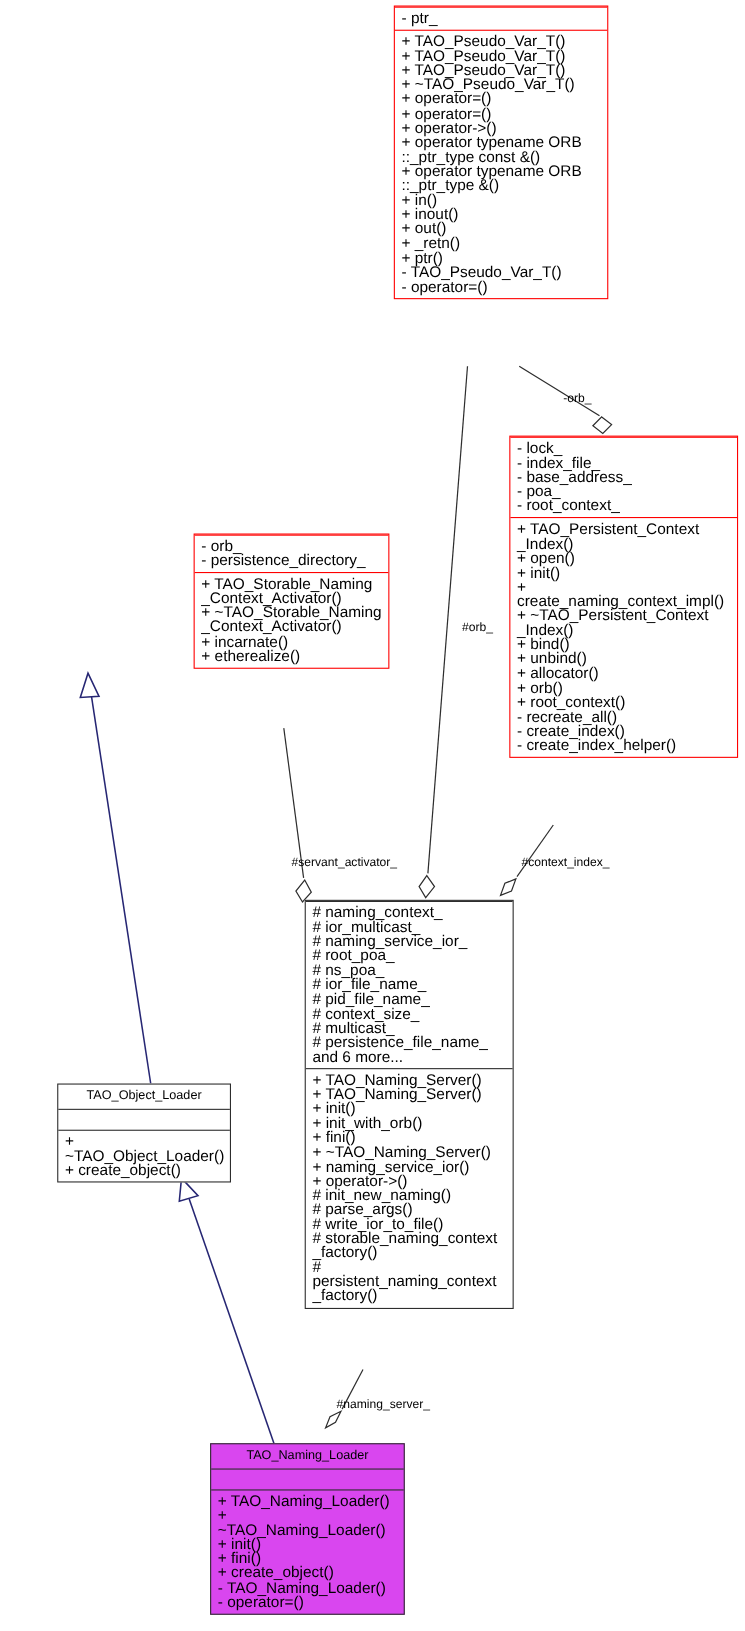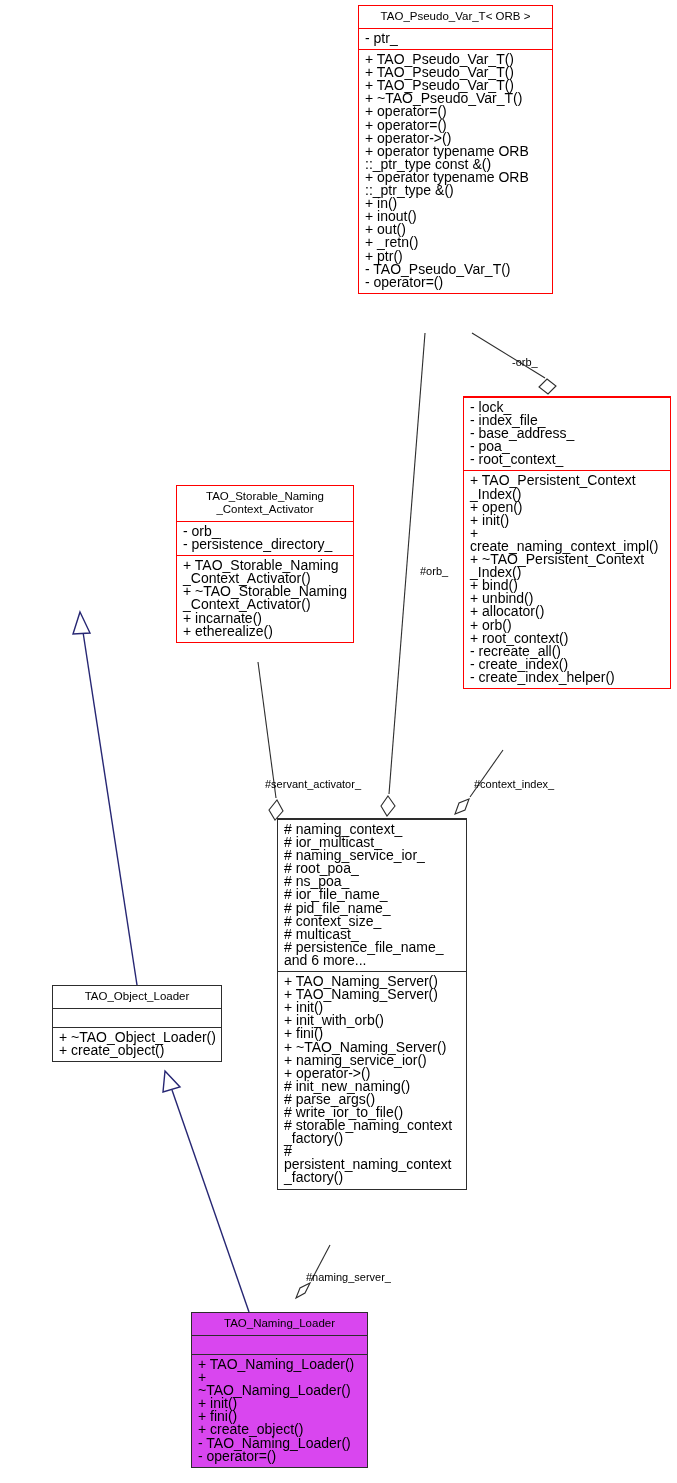--- a/index.html
+++ b/index.html
@@ -23,21 +23,21 @@
   .uml-attrs.empty,.uml-ops.empty{min-height:18px;padding:0;}
   .uml-row{white-space:pre-wrap;}
 
   .edge-label{position:absolute;font-size:11px;color:#000;white-space:nowrap;}
 
   
   #b_pseudo{left:358px;top:5px;width:195px;}
   #b_pindex{left:463px;top:396px;width:208px;}
   #b_activator{left:176px;top:485px;width:178px;}
   #b_ace{left:8px;top:537px;width:143px;}
-  #b_objloader{left:52px;top:985px;width:170px;}
+  #b_objloader{left:52px;top:985px;width:158px;}
   #b_server{left:277px;top:818px;width:190px;}
   #b_naming{left:191px;top:1312px;width:177px;}
 </style>
 </head>
 <body>
 
 <div id="canvas">
 
   <svg class="edges" viewBox="0 0 677 1483">
 
@@ -77,21 +77,20 @@
     </g>
   </svg>
 
   <div class="edge-label" style="left:512px;top:356px;">-orb_</div>
   <div class="edge-label" style="left:420px;top:565px;">#orb_</div>
   <div class="edge-label" style="left:265px;top:778px;">#servant_activator_</div>
   <div class="edge-label" style="left:474px;top:778px;">#context_index_</div>
   <div class="edge-label" style="left:306px;top:1271px;">#naming_server_</div>
 
   <div class="uml-box" id="b_pseudo">
-    <div class="uml-title">TAO_Pseudo_Var_T&lt; ORB &gt;</div>
     <div class="uml-sep"></div>
     <div class="uml-attrs">
         <div class="uml-row">- ptr_</div>
       </div>
     <div class="uml-sep"></div>
     <div class="uml-ops">
         <div class="uml-row">+ TAO_Pseudo_Var_T()</div>
         <div class="uml-row">+ TAO_Pseudo_Var_T()</div>
         <div class="uml-row">+ TAO_Pseudo_Var_T()</div>
         <div class="uml-row">+ ~TAO_Pseudo_Var_T()</div>
@@ -135,22 +134,20 @@
         <div class="uml-row">+ allocator()</div>
         <div class="uml-row">+ orb()</div>
         <div class="uml-row">+ root_context()</div>
         <div class="uml-row">- recreate_all()</div>
         <div class="uml-row">- create_index()</div>
         <div class="uml-row">- create_index_helper()</div>
       </div>
   </div>
 
   <div class="uml-box" id="b_activator">
-    <div class="uml-title">TAO_Storable_Naming
-    _Context_Activator</div>
     <div class="uml-sep"></div>
     <div class="uml-attrs">
         <div class="uml-row">- orb_</div>
         <div class="uml-row">- persistence_directory_</div>
       </div>
     <div class="uml-sep"></div>
     <div class="uml-ops">
         <div class="uml-row">+ TAO_Storable_Naming
 _Context_Activator()</div>
         <div class="uml-row">+ ~TAO_Storable_Naming

